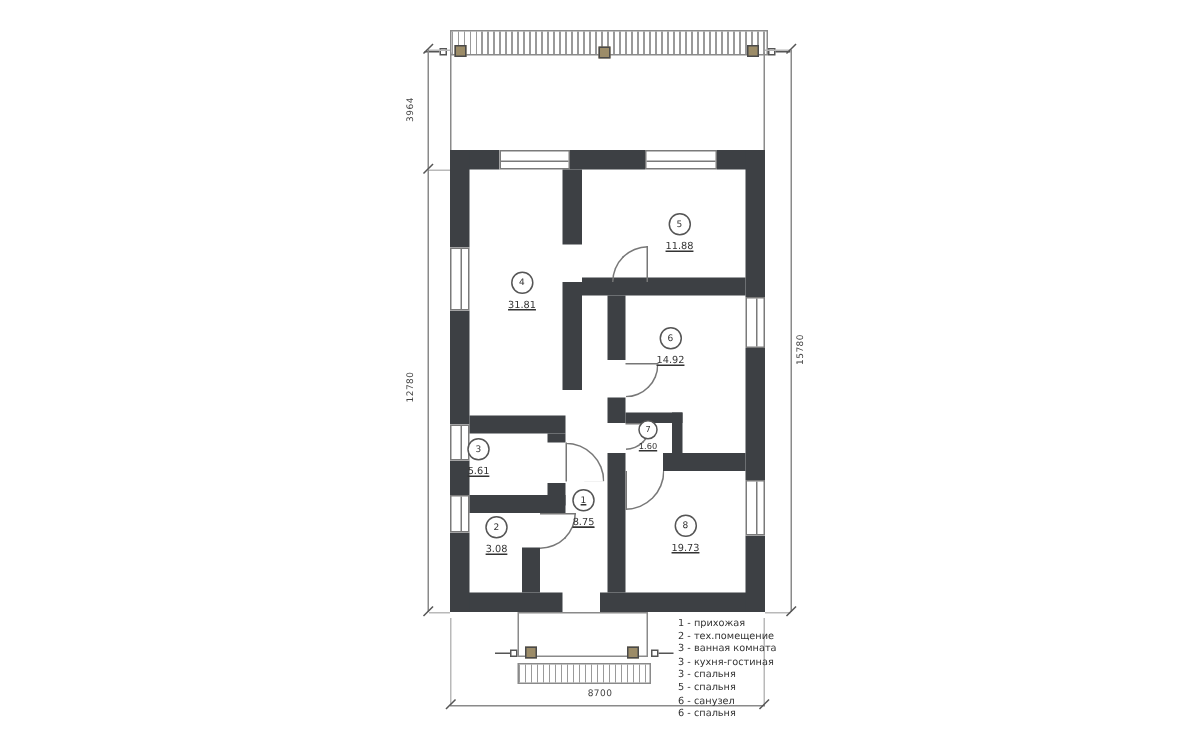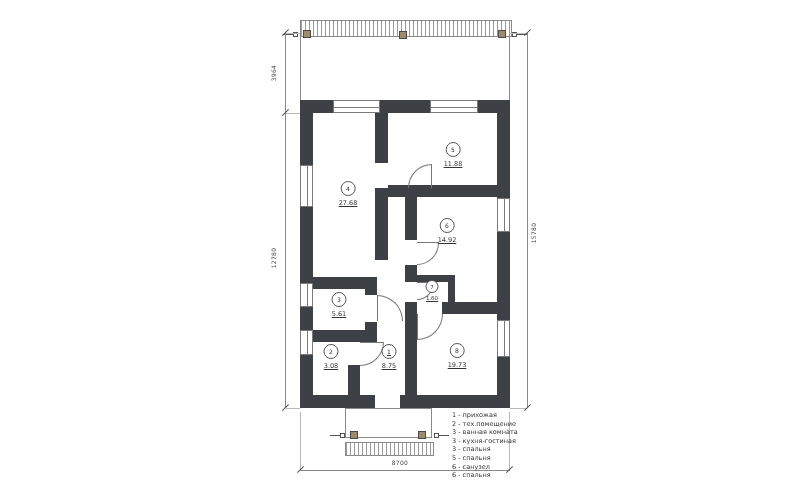--- a/index.html
+++ b/index.html
@@ -115,35 +115,35 @@
   <div class="hatch" style="left:345px;top:442px;width:87px;height:12px;"></div>
   <div class="marker m-r" style="left:330px;top:432px;">
       <span class="ln"></span>
       <span class="sq"></span>
     </div>
   <div class="marker m-l" style="left:434px;top:432px;">
       <span class="sq"></span>
       <span class="ln"></span>
     </div>
 
-  <div class="room" style="left:389px;top:344px;text-decoration:underline;">
+  <div class="room" style="left:389px;top:326px;text-decoration:underline;">
     <div class="badge">1</div>
     <div class="area">8.75</div>
   </div>
   <div class="room" style="left:331px;top:344px;">
     <div class="badge">2</div>
     <div class="area">3.08</div>
   </div>
-  <div class="room" style="left:339px;top:292px;">
+  <div class="room" style="left:319px;top:292px;">
     <div class="badge">3</div>
     <div class="area">5.61</div>
   </div>
   <div class="room" style="left:348px;top:181px;">
     <div class="badge">4</div>
-    <div class="area">27.68</div>
+    <div class="area">31.81</div>
   </div>
   <div class="room" style="left:453px;top:142px;">
     <div class="badge">5</div>
     <div class="area">11.88</div>
   </div>
   <div class="room" style="left:447px;top:218px;">
     <div class="badge">6</div>
     <div class="area">14.92</div>
   </div>
   <div class="room" style="left:432px;top:280px;">

